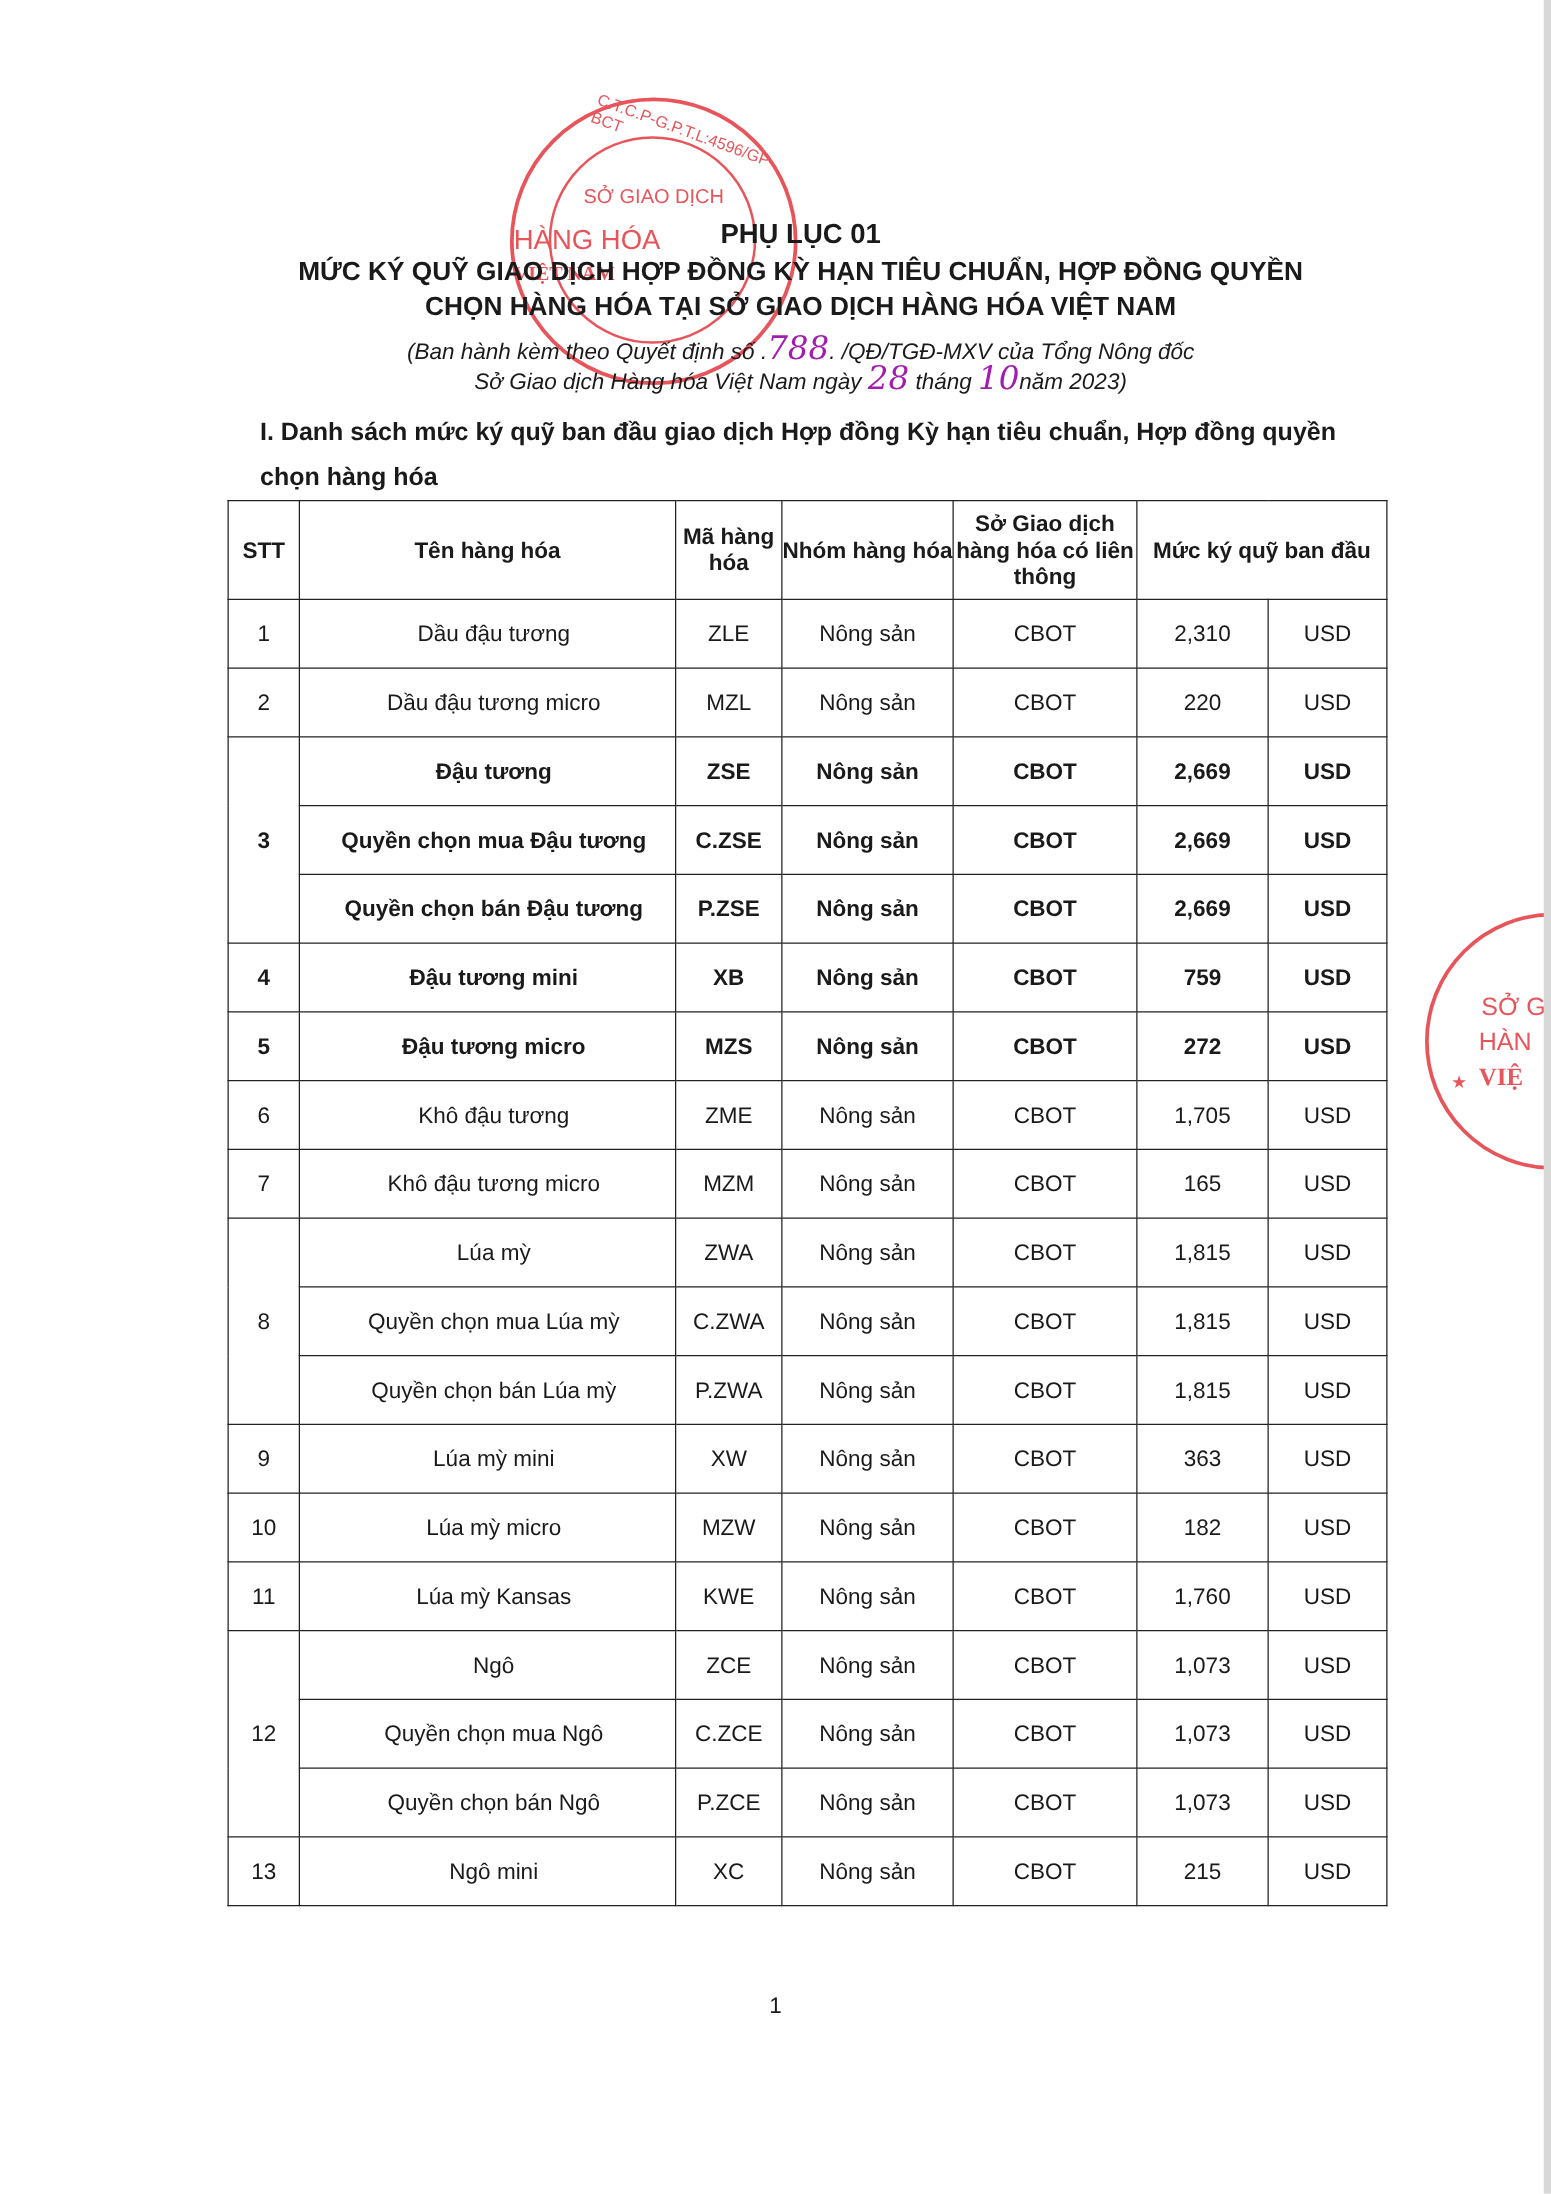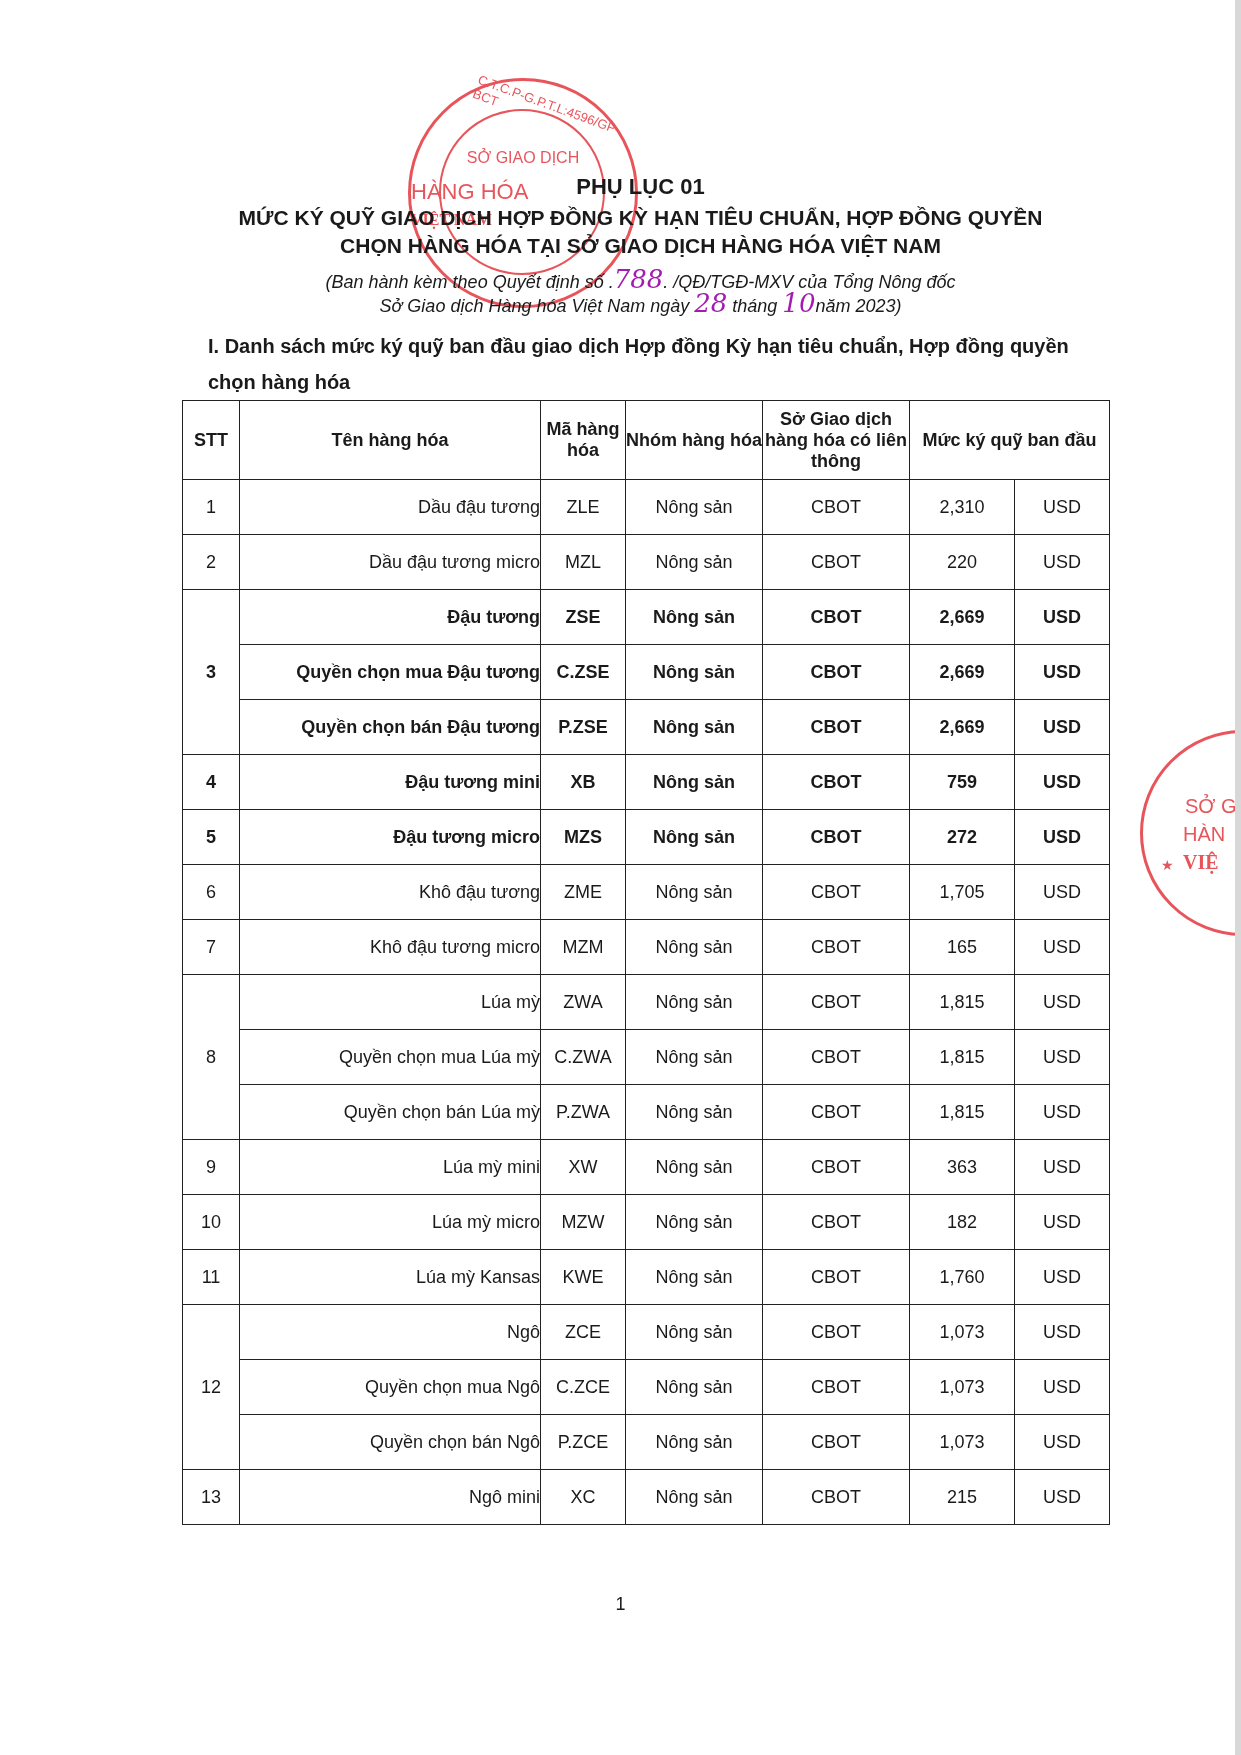--- a/index.html
+++ b/index.html
@@ -11,21 +11,21 @@
   #t3 { top:234px; font-size:21px; left:20px; }
   .sub { position:absolute; left:20px; width:1241px; text-align:center; font-style:italic; font-size:18px; }
   #s1 { top:264px; }
   #s2 { top:288px; }
   .hand { color:#a21caf; font-family:"DejaVu Serif", serif; font-size:26px; font-style:italic; }
   .section { position:absolute; left:208px; top:328px; width:880px; font-size:20px; font-weight:bold; line-height:36px; }
   table { position:absolute; left:182px; top:400px; border-collapse:collapse; width:928px; }
   td, th { border:1.5px solid #222; font-size:18px; text-align:center; padding:0; }
   th { font-weight:bold; height:78px; line-height:21px; }
   td { height:54px; }
-  td.name { text-align:right; padding-left:10px; }
+  td.name { text-align:center; padding-left:10px; }
   tr.bold td { font-weight:bold; }
   .page { position:absolute; top:1594px; left:0; width:1241px; text-align:center; font-size:18px; }
   .stamp { position:absolute; border-radius:50%; border:3px solid #e22b33; color:#e22b33; opacity:0.8; }
   #stamp1 { left:408px; top:78px; width:224px; height:224px; }
   #stamp1 .inner { position:absolute; left:28px; top:28px; width:162px; height:162px; border:2px solid #e22b33; border-radius:50%; }
   #stamp1 .l1 { position:absolute; top:68px; width:100%; text-align:center; font-size:16px; }
   #stamp1 .l2 { position:absolute; top:98px; width:100%; text-align:left; font-size:22px; }
   #stamp1 .l3 { position:absolute; top:130px; width:100%; font-size:16px; font-family:"Liberation Serif", serif; font-weight:bold; }
   #stamp1 .ring { position:absolute; top:18px; left:60px; font-size:13px; transform:rotate(20deg); }
   #stamp2 { left:1140px; top:730px; width:200px; height:200px; }

